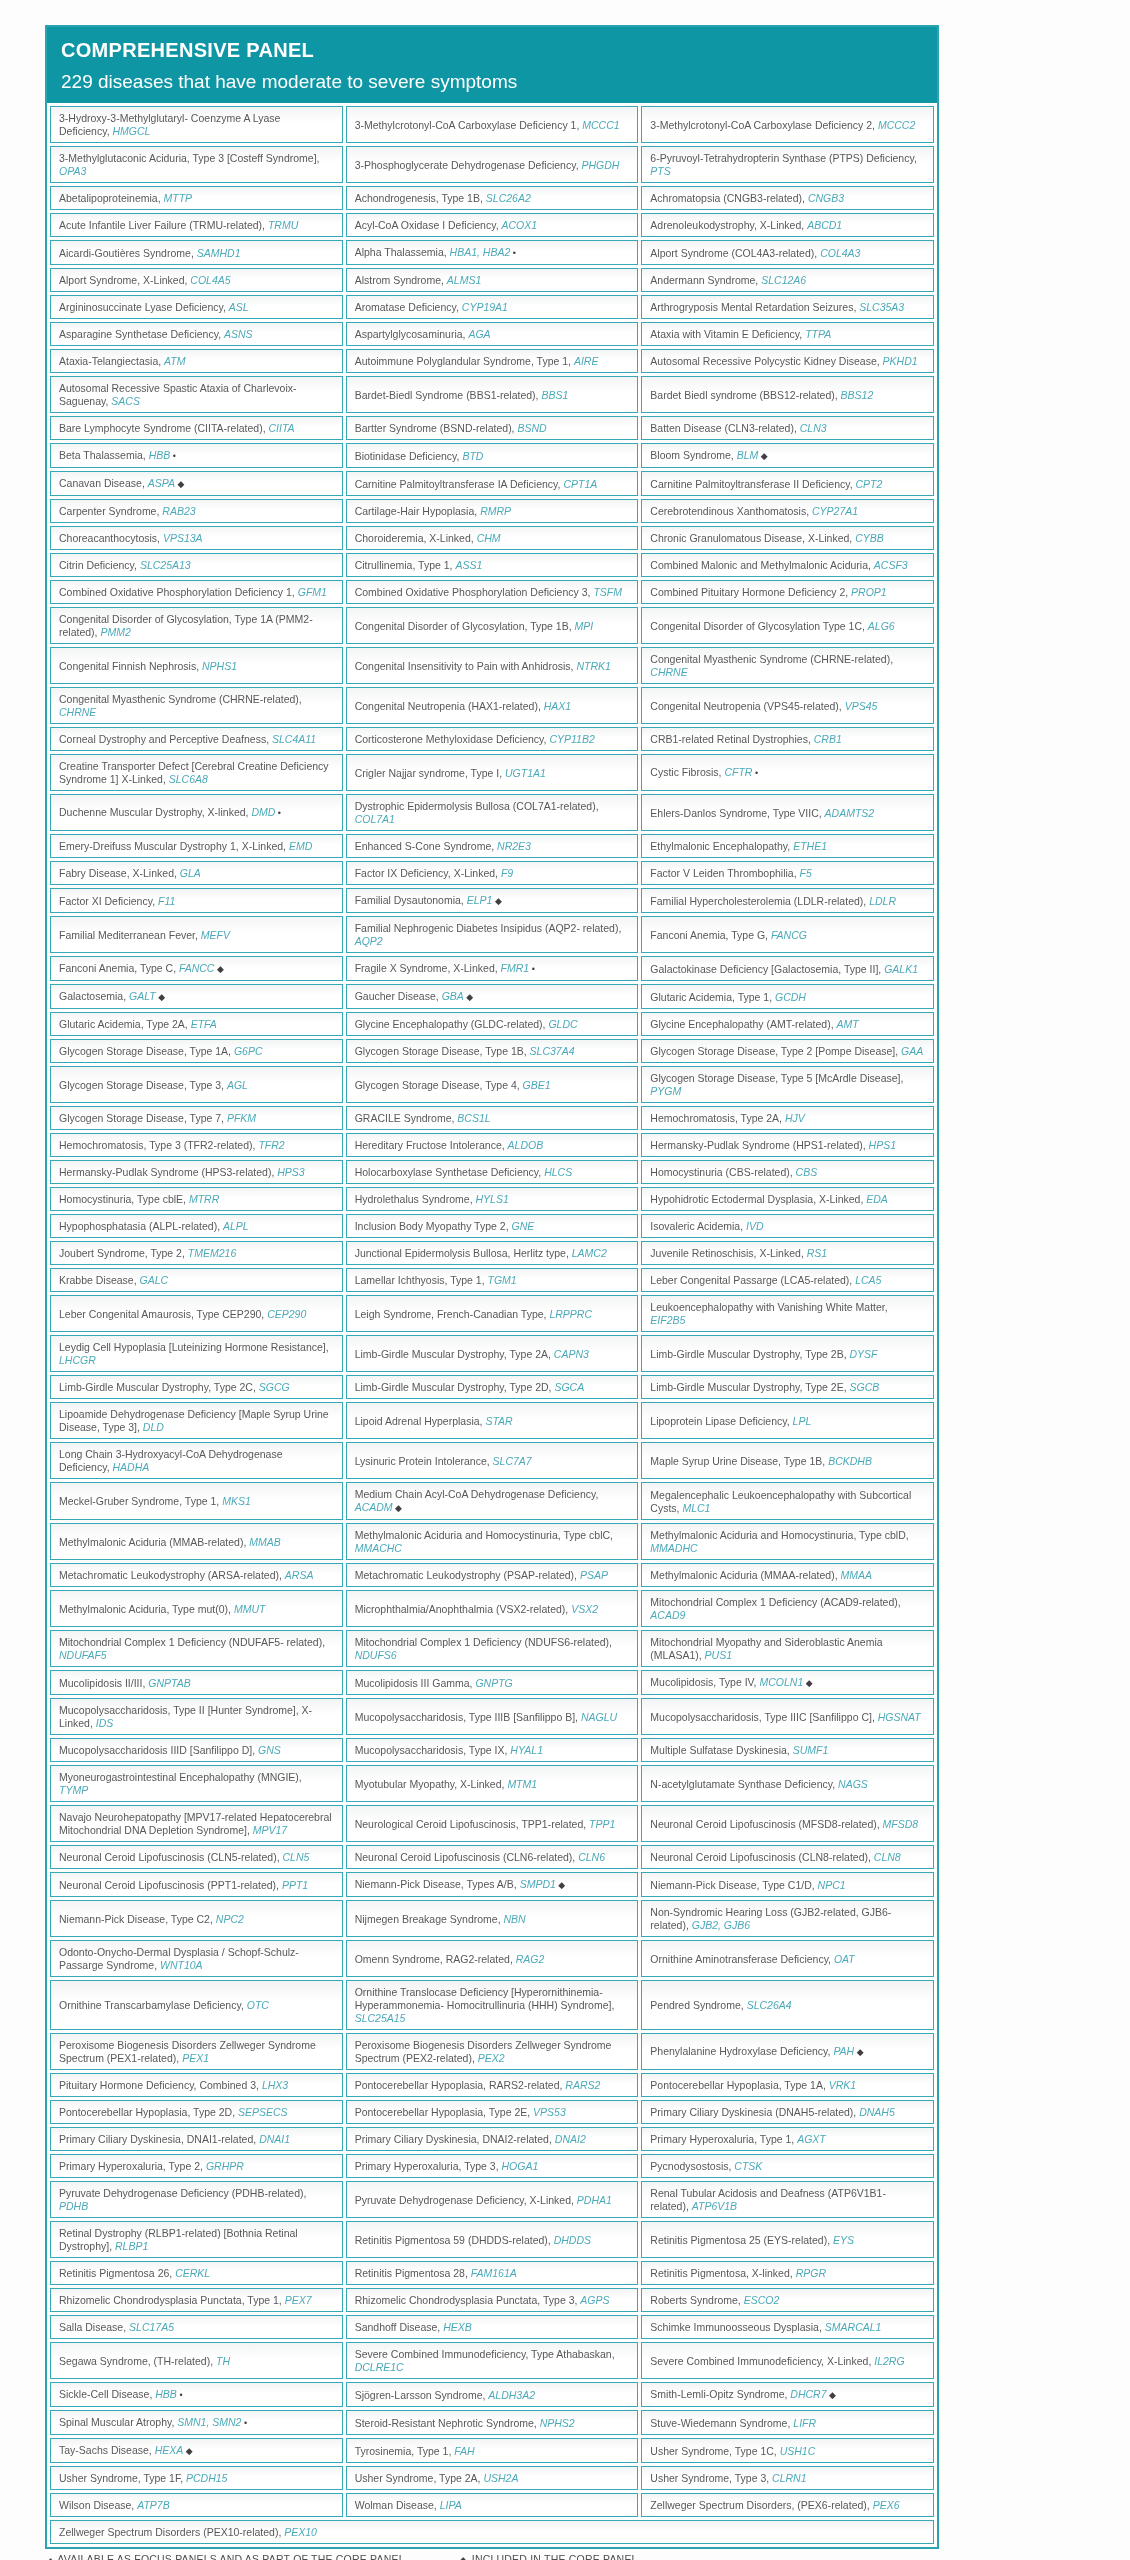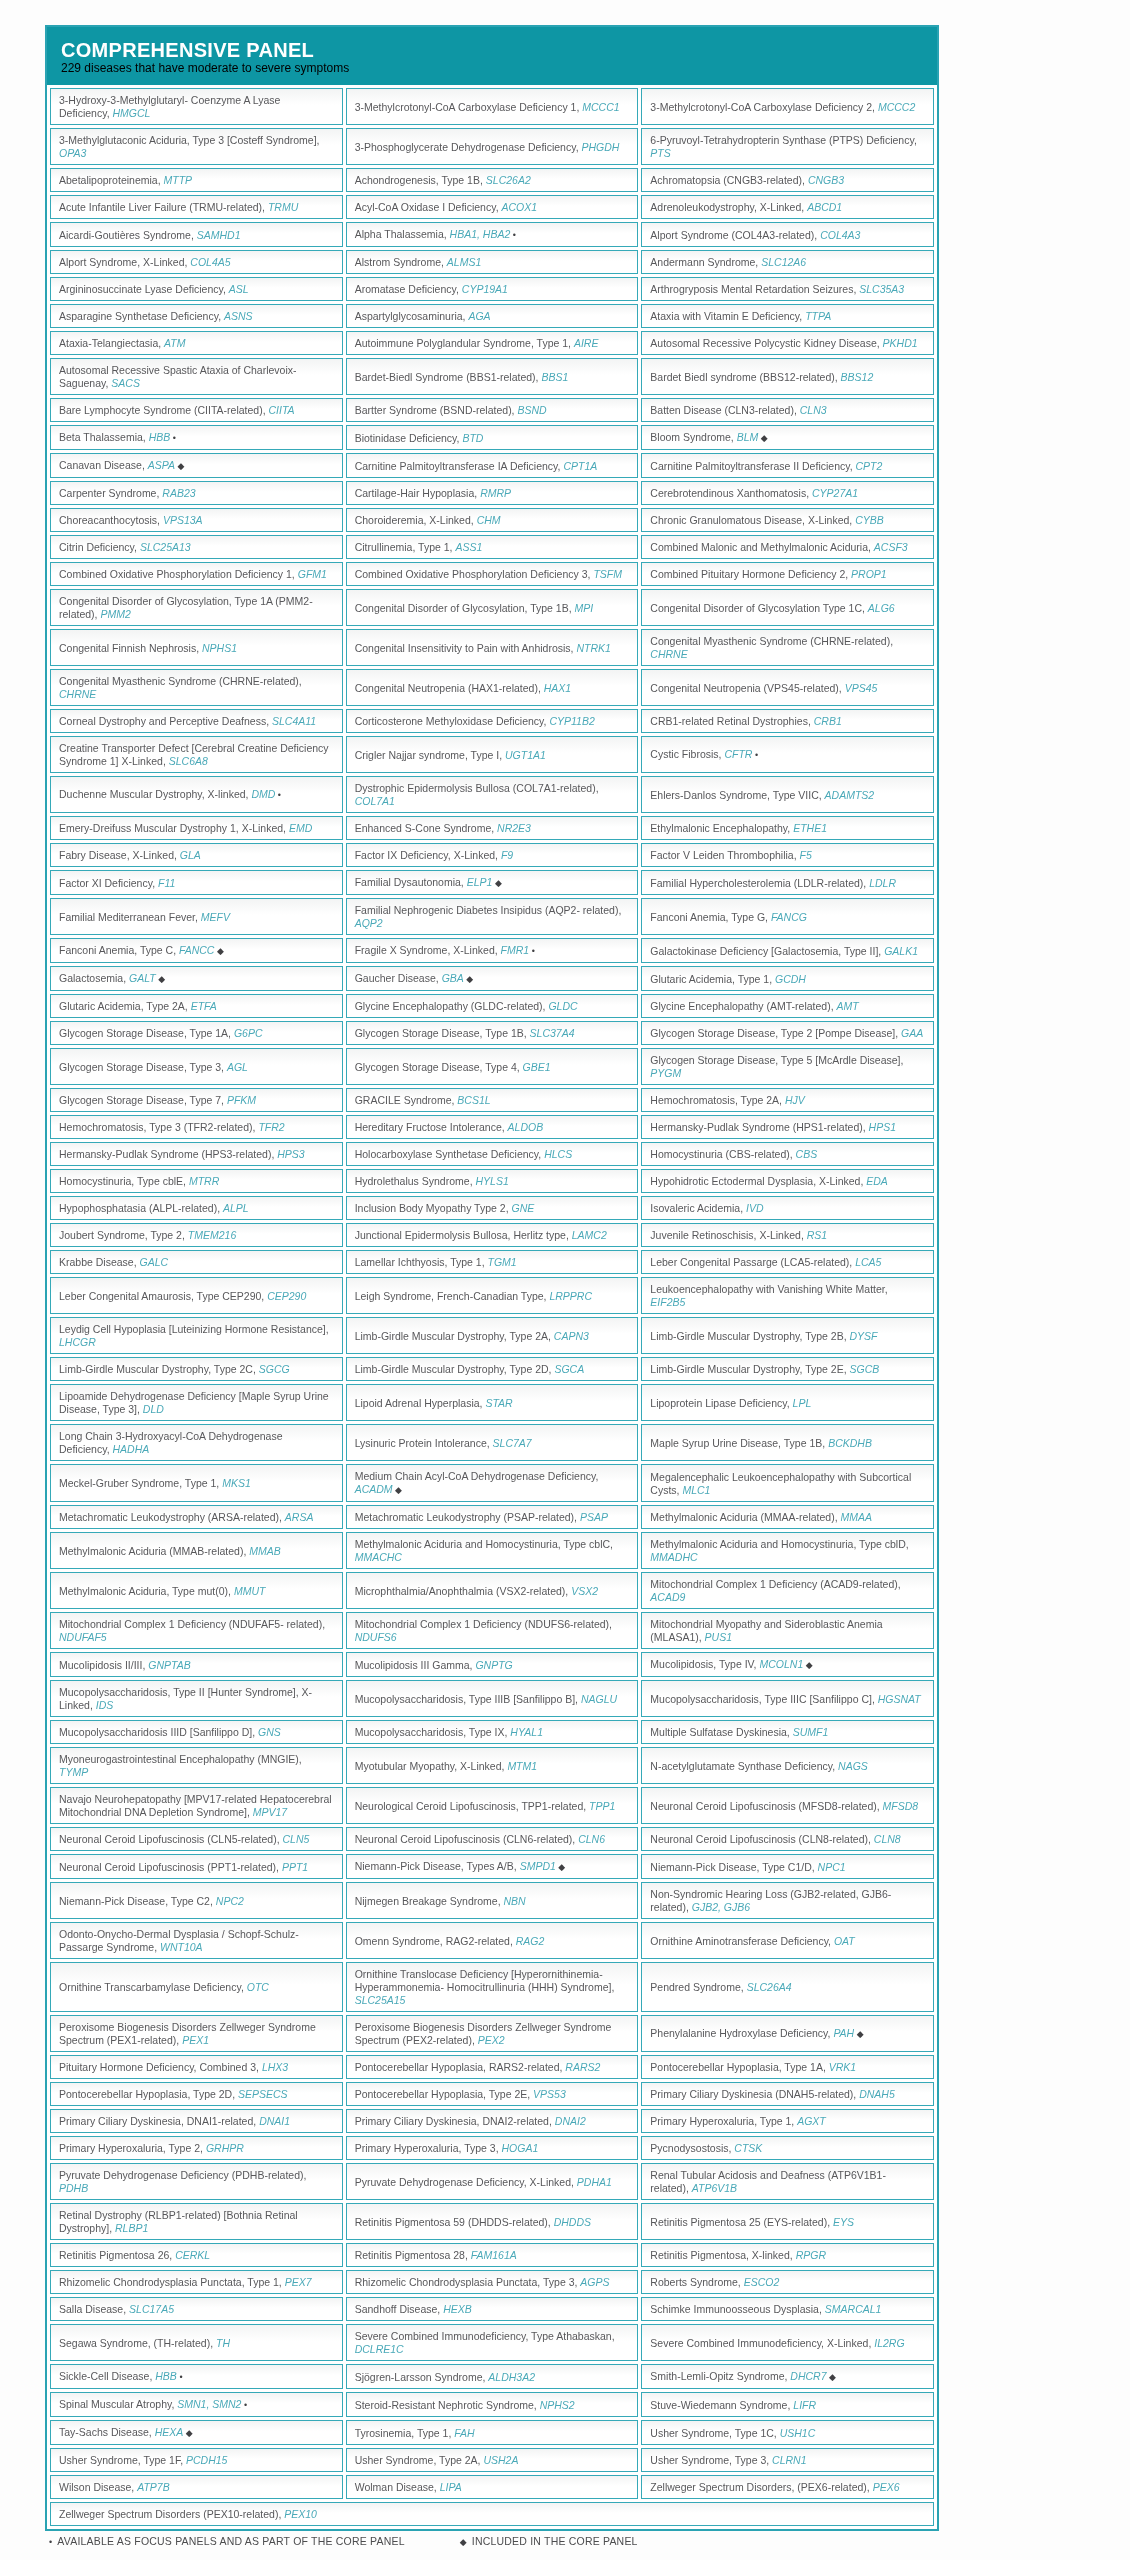--- a/index.html
+++ b/index.html
@@ -6,21 +6,21 @@
   body {
     width: 1130px; height: 2560px; background: #fdfdfd;
     font-family: "Liberation Sans", sans-serif;
   }
   .page { position: relative; width: 984px; height: 2560px; padding: 25px 45px 0 45px; }
   .panel { border: 2px solid #2aa3b3; background: #ffffff; }
   .panel-header { background: #0e96a4; padding: 12px 14px 10px 14px; }
   .panel-title {
     color: #ffffff; font-size: 20px; font-weight: bold; letter-spacing: 0.3px; line-height: 1.1;
   }
-  .panel-subtitle { color: #000000; font-size: 12px; margin-top: 0; }
+  .panel-subtitle { color: #ffffff; font-size: 19px; margin-top: 10px; }
   table.disease-table { width: 100%; border-collapse: separate; border-spacing: 3px; table-layout: fixed; border-radius: 17px; }
   td.cell {
     width: 33.33%;
     border: 1px solid #35a9b8;
     background: linear-gradient(180deg, #f3f4f4 0%, #ffffff 45%);
     padding: 5px 8px 4px 8px;
     font-size: 10.5px; line-height: 13px; color: #58585b;
     vertical-align: middle;
   }
   .gene { color: #4aa9b8; font-style: italic; }
@@ -259,28 +259,28 @@
             <td class="cell"><span>Long Chain 3-Hydroxyacyl-CoA Dehydrogenase Deficiency, </span><span class="gene">HADHA</span></td>
             <td class="cell"><span>Lysinuric Protein Intolerance, </span><span class="gene">SLC7A7</span></td>
             <td class="cell"><span>Maple Syrup Urine Disease, Type 1B, </span><span class="gene">BCKDHB</span></td>
           </tr>
           <tr>
             <td class="cell"><span>Meckel-Gruber Syndrome, Type 1, </span><span class="gene">MKS1</span></td>
             <td class="cell"><span>Medium Chain Acyl-CoA Dehydrogenase Deficiency, </span><span class="gene">ACADM</span><span class="marker"> ◆</span></td>
             <td class="cell"><span>Megalencephalic Leukoencephalopathy with Subcortical Cysts, </span><span class="gene">MLC1</span></td>
           </tr>
           <tr>
+            <td class="cell"><span>Methylmalonic Aciduria (MMAB-related), </span><span class="gene">MMAB</span></td>
+            <td class="cell"><span>Methylmalonic Aciduria and Homocystinuria, Type cblC, </span><span class="gene">MMACHC</span></td>
+            <td class="cell"><span>Methylmalonic Aciduria and Homocystinuria, Type cblD, </span><span class="gene">MMADHC</span></td>
+          </tr>
+          <tr>
             <td class="cell"><span>Metachromatic Leukodystrophy (ARSA-related), </span><span class="gene">ARSA</span></td>
             <td class="cell"><span>Metachromatic Leukodystrophy (PSAP-related), </span><span class="gene">PSAP</span></td>
             <td class="cell"><span>Methylmalonic Aciduria (MMAA-related), </span><span class="gene">MMAA</span></td>
-          </tr>
-          <tr>
-            <td class="cell"><span>Methylmalonic Aciduria (MMAB-related), </span><span class="gene">MMAB</span></td>
-            <td class="cell"><span>Methylmalonic Aciduria and Homocystinuria, Type cblC, </span><span class="gene">MMACHC</span></td>
-            <td class="cell"><span>Methylmalonic Aciduria and Homocystinuria, Type cblD, </span><span class="gene">MMADHC</span></td>
           </tr>
           <tr>
             <td class="cell"><span>Methylmalonic Aciduria, Type mut(0), </span><span class="gene">MMUT</span></td>
             <td class="cell"><span>Microphthalmia/Anophthalmia (VSX2-related), </span><span class="gene">VSX2</span></td>
             <td class="cell"><span>Mitochondrial Complex 1 Deficiency (ACAD9-related), </span><span class="gene">ACAD9</span></td>
           </tr>
           <tr>
             <td class="cell"><span>Mitochondrial Complex 1 Deficiency (NDUFAF5- related), </span><span class="gene">NDUFAF5</span></td>
             <td class="cell"><span>Mitochondrial Complex 1 Deficiency (NDUFS6-related), </span><span class="gene">NDUFS6</span></td>
             <td class="cell"><span>Mitochondrial Myopathy and Sideroblastic Anemia (MLASA1), </span><span class="gene">PUS1</span></td>

